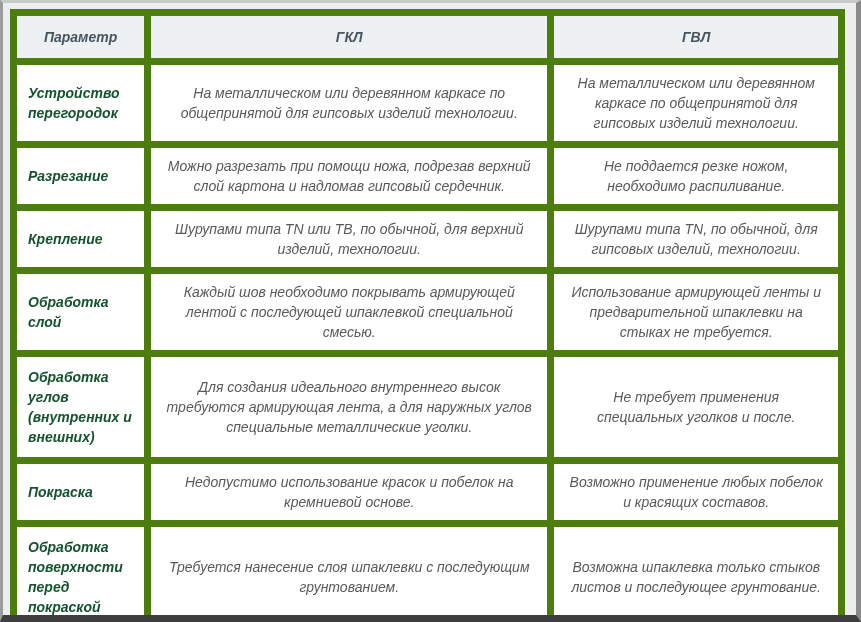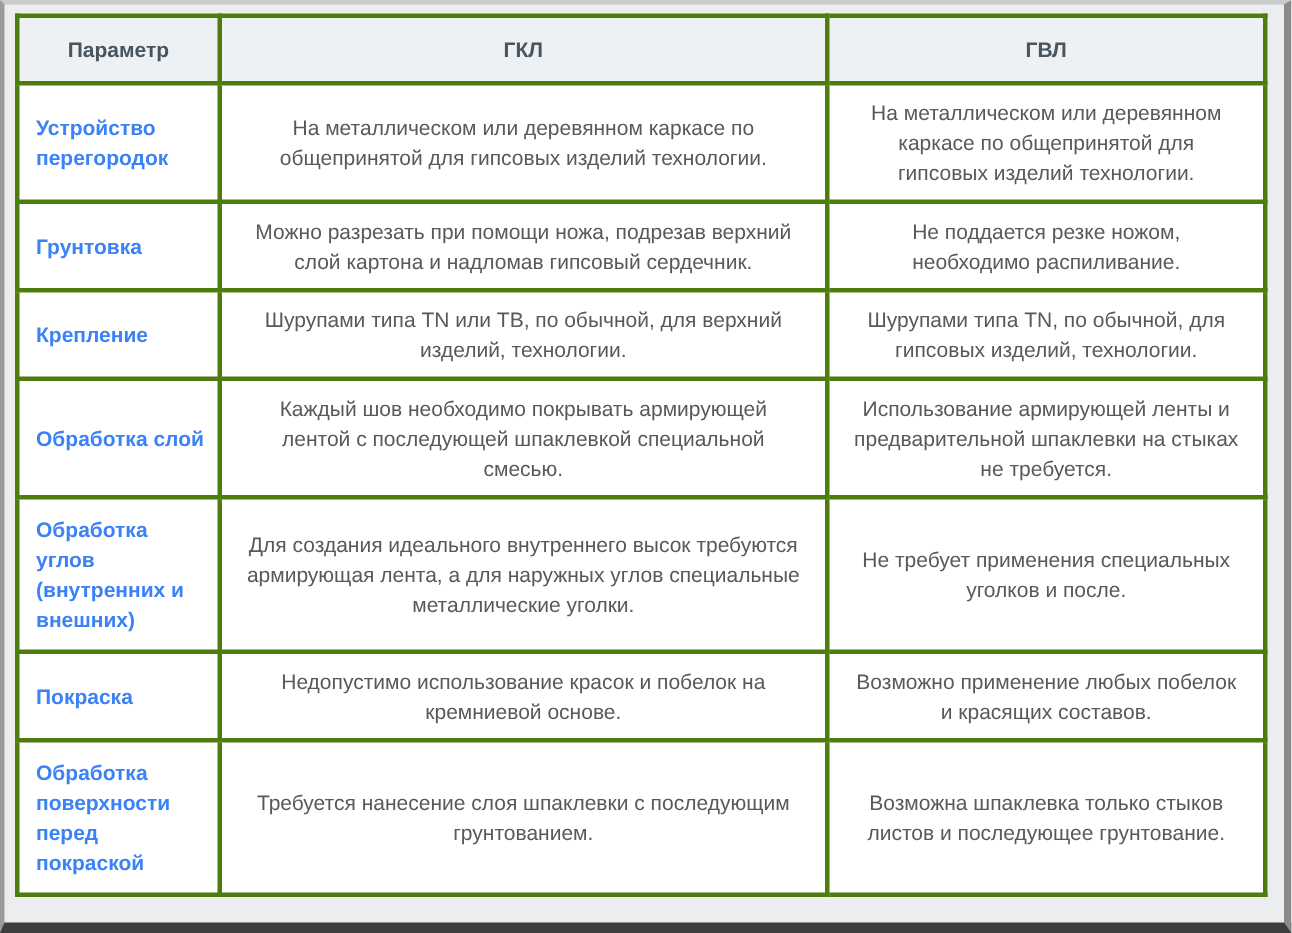--- a/index.html
+++ b/index.html
@@ -23,39 +23,40 @@
   table.cmp {
     width: 100%;
     border-collapse: collapse;
     table-layout: fixed;
     background: #ffffff;
   }
   table.cmp col.c1 { width: 16.2%; }
   table.cmp col.c2 { width: 48.7%; }
   table.cmp col.c3 { width: 35.1%; }
   table.cmp th, table.cmp td {
-    border: 3px solid #4d7c0f;
+    border: 7px solid #4d7c0f;
+    font-style: italic;
   }
   table.cmp th {
     background: #eef1f4;
     color: #475560;
     font-size: 14px;
     font-weight: bold;
     text-align: center;
     padding: 13px 8px;
   }
   table.cmp td {
     font-size: 14px;
     line-height: 20px;
     vertical-align: middle;
     background: #ffffff;
   }
   td.param {
     font-weight: bold;
-    color: #3b82f6;
+    color: #14532d;
     text-align: left;
     padding: 10px 4px 10px 11px;
   }
   td.val {
     color: #57595b;
     text-align: center;
     padding: 8px 14px;
   }
 </style>
 </head>
@@ -76,21 +77,21 @@
       </tr>
     </thead>
     <tbody id="table-body">
   <tr>
     <td class="param">Устройство перегородок</td>
     <td class="val">На металлическом или деревянном каркасе по общепринятой для гипсовых изделий технологии.</td>
     <td class="val">На металлическом или деревянном каркасе по общепринятой для гипсовых изделий технологии.</td>
   </tr>
 
   <tr>
-    <td class="param">Грунтовка</td>
+    <td class="param">Разрезание</td>
     <td class="val">Можно разрезать при помощи ножа, подрезав верхний слой картона и надломав гипсовый сердечник.</td>
     <td class="val">Не поддается резке ножом, необходимо распиливание.</td>
   </tr>
 
   <tr>
     <td class="param">Крепление</td>
     <td class="val">Шурупами типа TN или ТВ, по обычной, для верхний изделий, технологии.</td>
     <td class="val">Шурупами типа TN, по обычной, для гипсовых изделий, технологии.</td>
   </tr>
 

